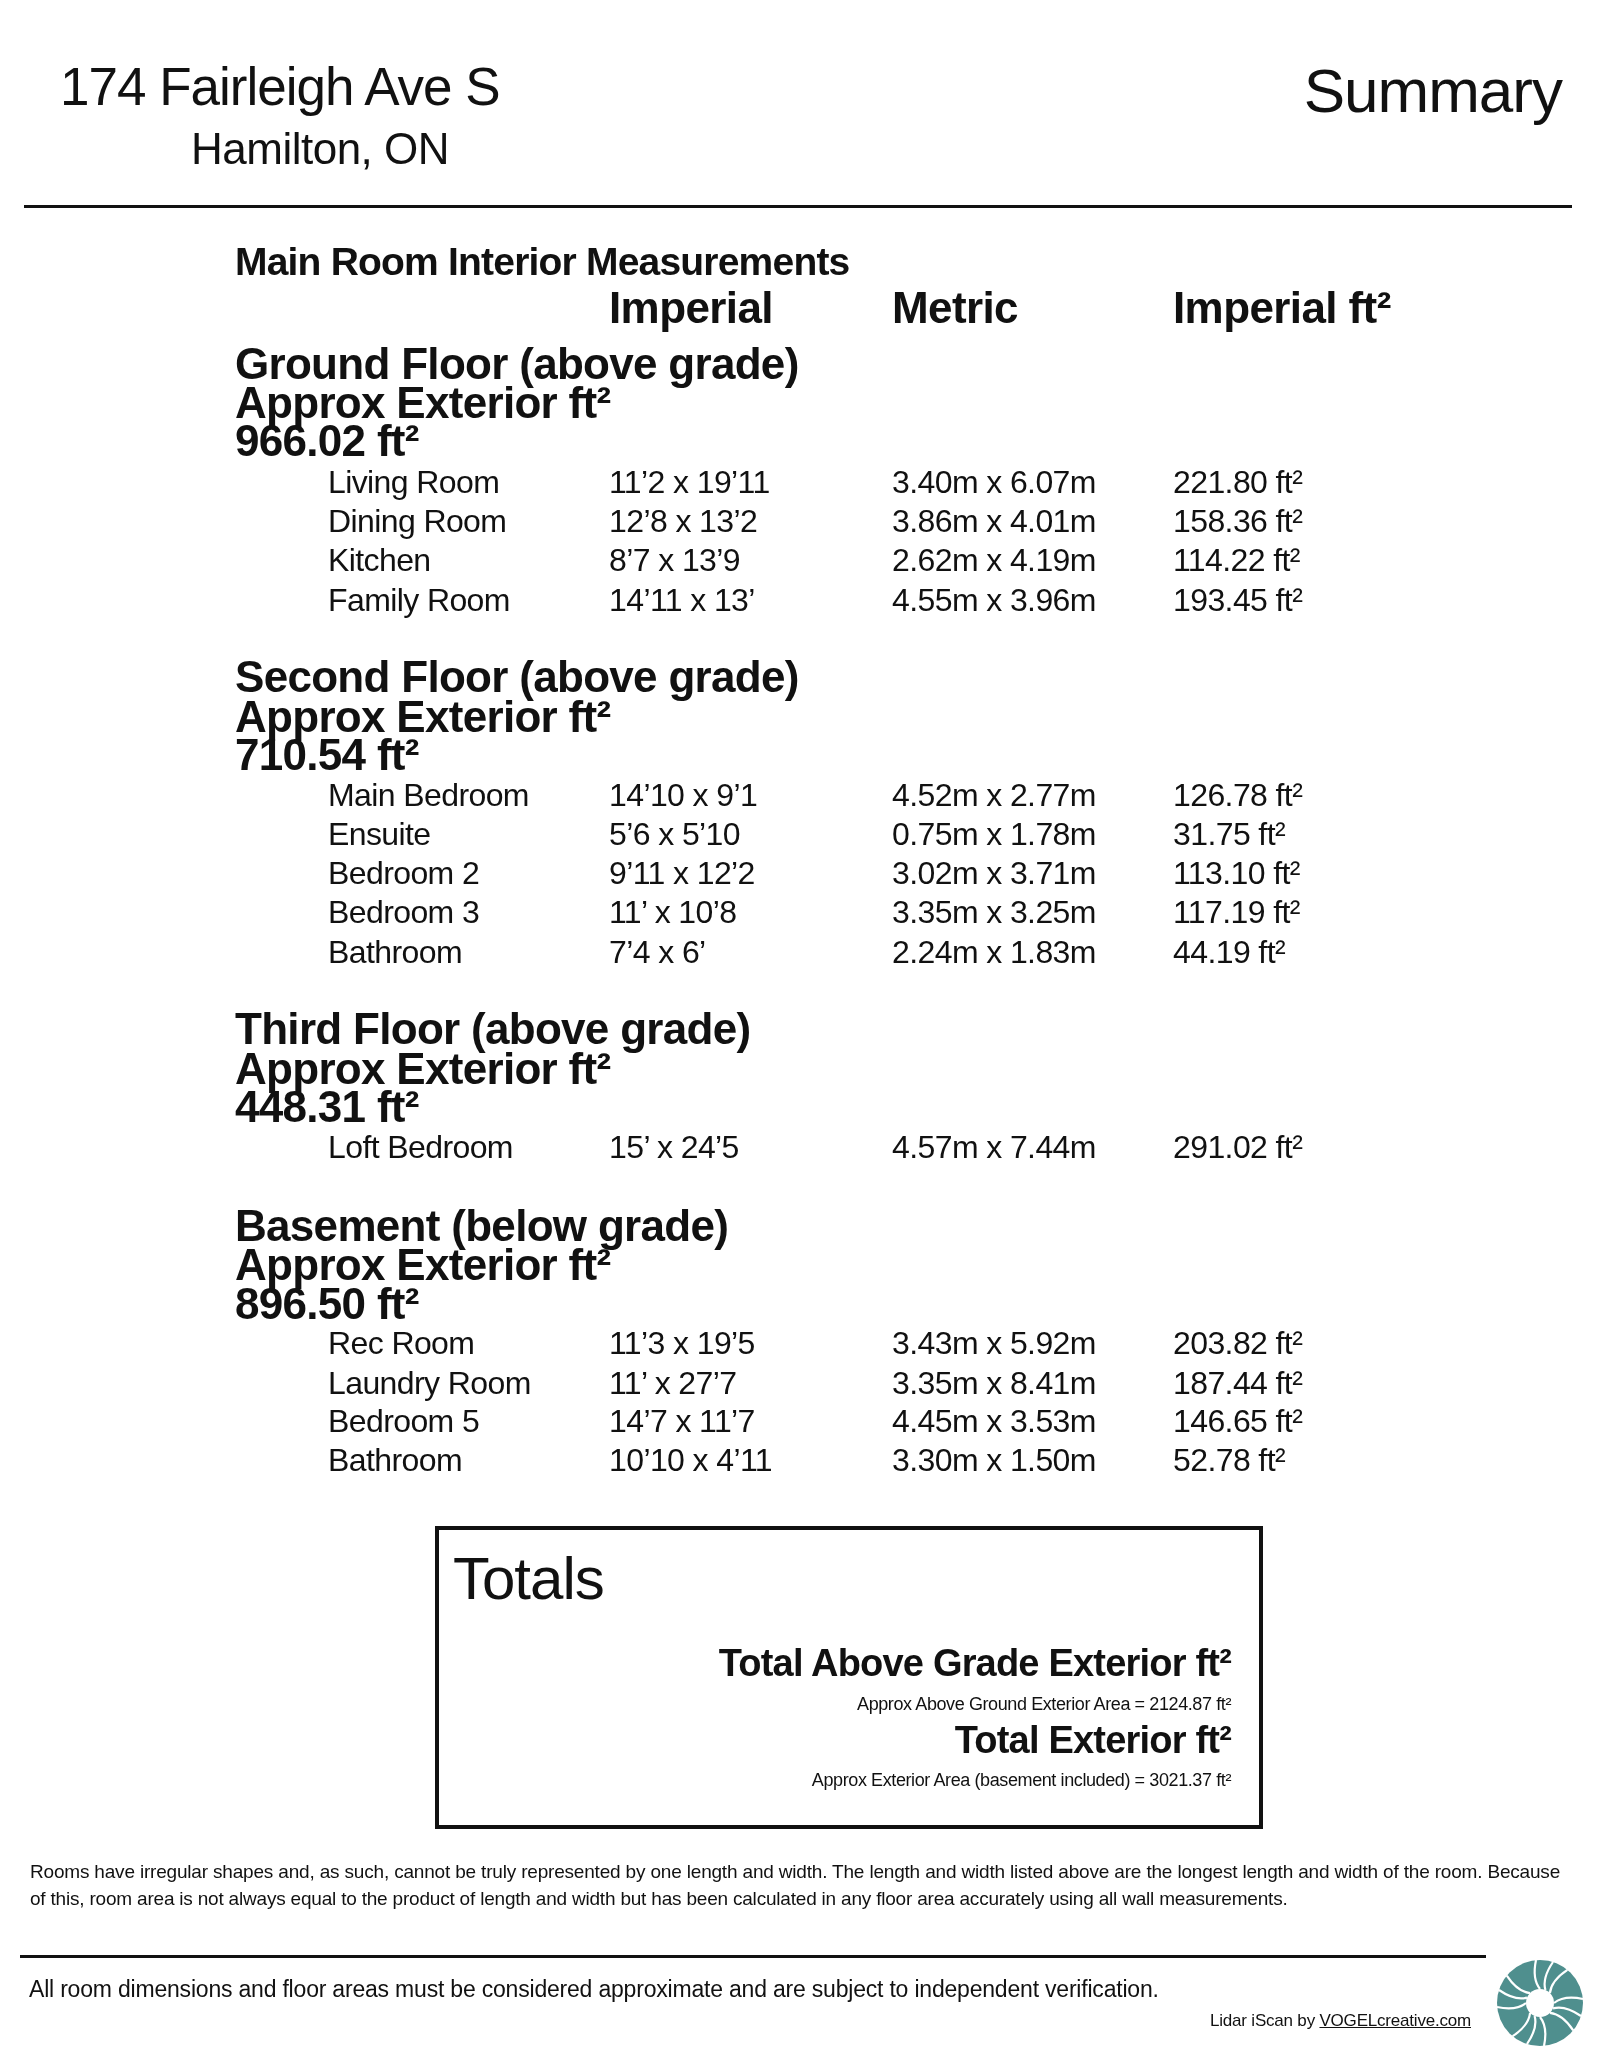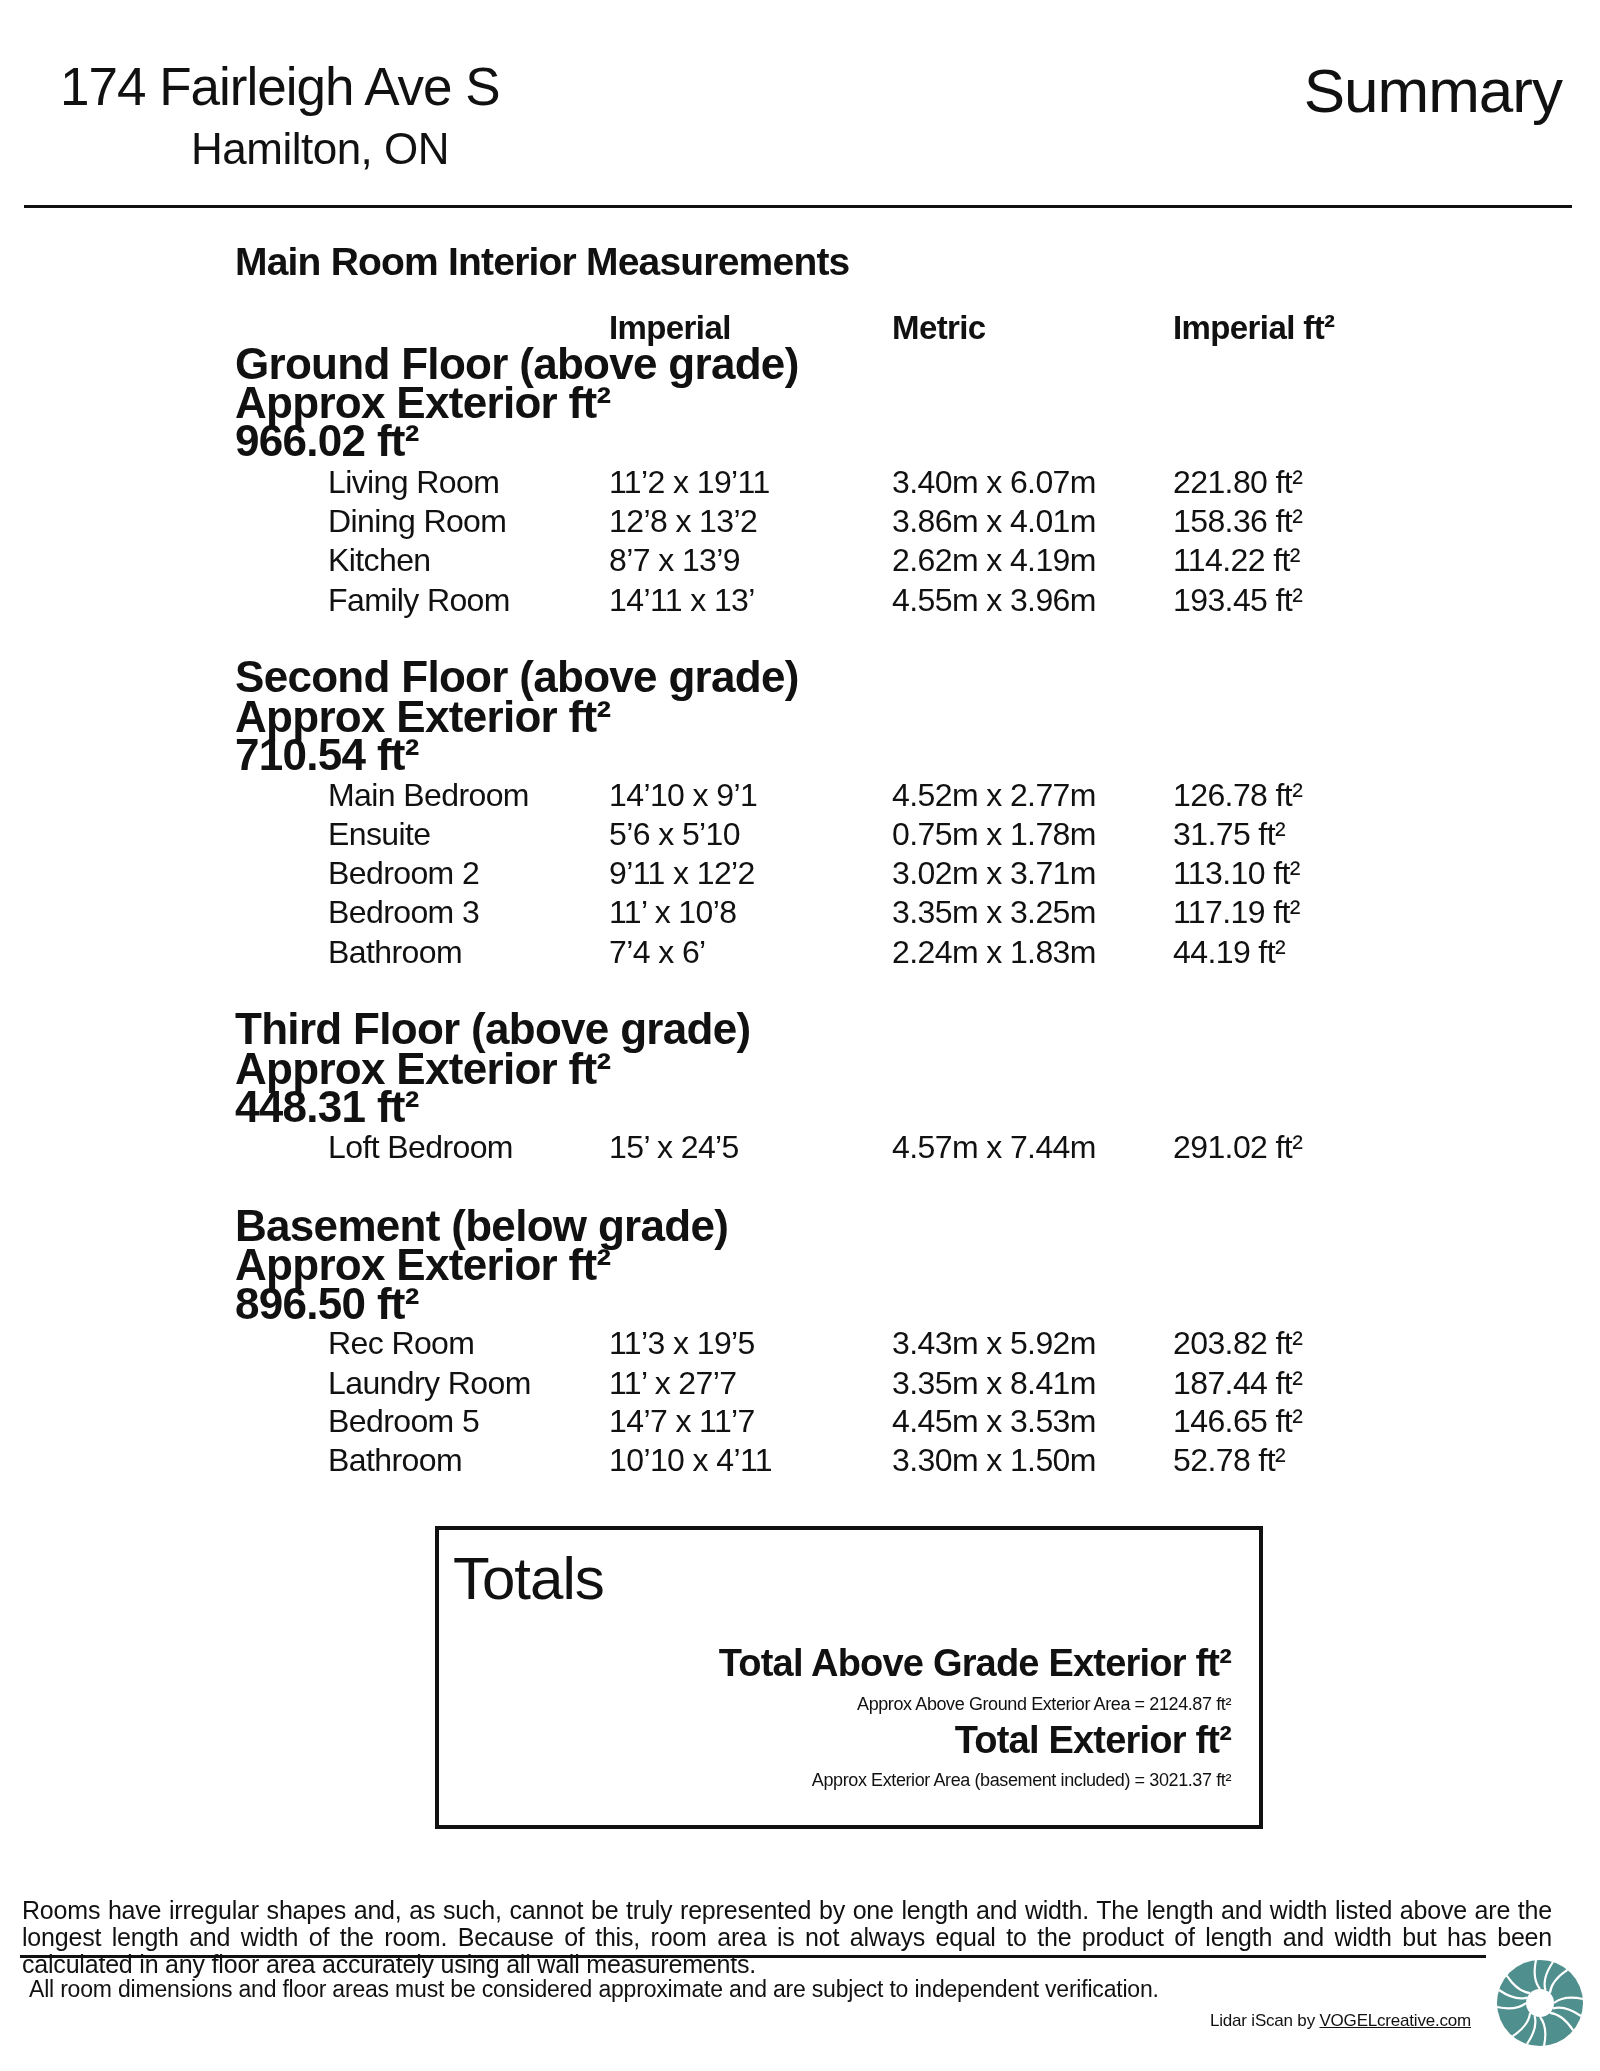--- a/index.html
+++ b/index.html
@@ -3,29 +3,29 @@
 <meta charset="utf-8">
 <style>
   html, body { margin:0; padding:0; background:#ffffff; }
   body { width:1600px; height:2071px; position:relative; overflow:hidden; color:#111; font-family:"Liberation Sans", sans-serif; }
   .abs { position:absolute; white-space:nowrap; }
   .title { left:60px; top:52px; font-size:53px; letter-spacing:-1px; line-height:70px; }
   .subtitle { left:191px; top:124px; font-size:44px; letter-spacing:-0.5px; line-height:50px; }
   .summary { right:38px; top:56px; font-size:62px; letter-spacing:-1px; line-height:70px; }
   .rule { position:absolute; background:#111; }
   .h-main { left:235px; top:238px; font-size:39px; font-weight:bold; letter-spacing:-0.8px; line-height:48px; }
-  .colh { top:288px; font-size:33px; font-weight:bold; letter-spacing:-0.6px; line-height:40px;margin-top:20px; }
+  .colh { top:288px; font-size:44px; font-weight:bold; letter-spacing:-0.6px; line-height:40px; }
   .sec { left:235px; font-size:44px; font-weight:bold; letter-spacing:-0.7px; line-height:40px; }
   .row { font-size:32px; letter-spacing:-0.6px; line-height:40px; }
   .c0 { left:328px; } .c1 { left:609px; } .c2 { left:892px; } .c3 { left:1173px; }
   .box { position:absolute; left:435px; top:1526px; width:820px; height:295px; border:4px solid #111; }
   .totals-h { left:14px; top:14px; font-size:60px; letter-spacing:-1px; line-height:70px; }
   .tb { right:28px; font-size:38px; font-weight:bold; letter-spacing:-0.8px; line-height:46px; }
   .tn { right:28px; font-size:18px; letter-spacing:-0.4px; line-height:34px; }
-  .disc { position:absolute; left:22px; top:1858px; width:1530px; font-size:25px; line-height:27px; text-align:justify; text-align-last:left; letter-spacing:-0.2px;margin-top:39px; }
+  .disc { position:absolute; left:30px; top:1858px; width:1530px; font-size:19px; line-height:27px; text-align:justify; text-align-last:left; letter-spacing:-0.2px; }
   .foot1 { left:29px; top:1974px; font-size:23px; letter-spacing:-0.2px; line-height:30px; }
   .foot2 { right:129px; top:2006px; font-size:17px; letter-spacing:-0.2px; line-height:30px; }
   .foot2 a { color:#111; text-decoration:underline; }
   .logo { position:absolute; left:1495px; top:1958px; width:90px; height:90px; }
 </style>
 </head>
 <body>
 
 <div class="abs title">174 Fairleigh Ave S</div>
 <div class="abs subtitle">Hamilton, ON</div>

